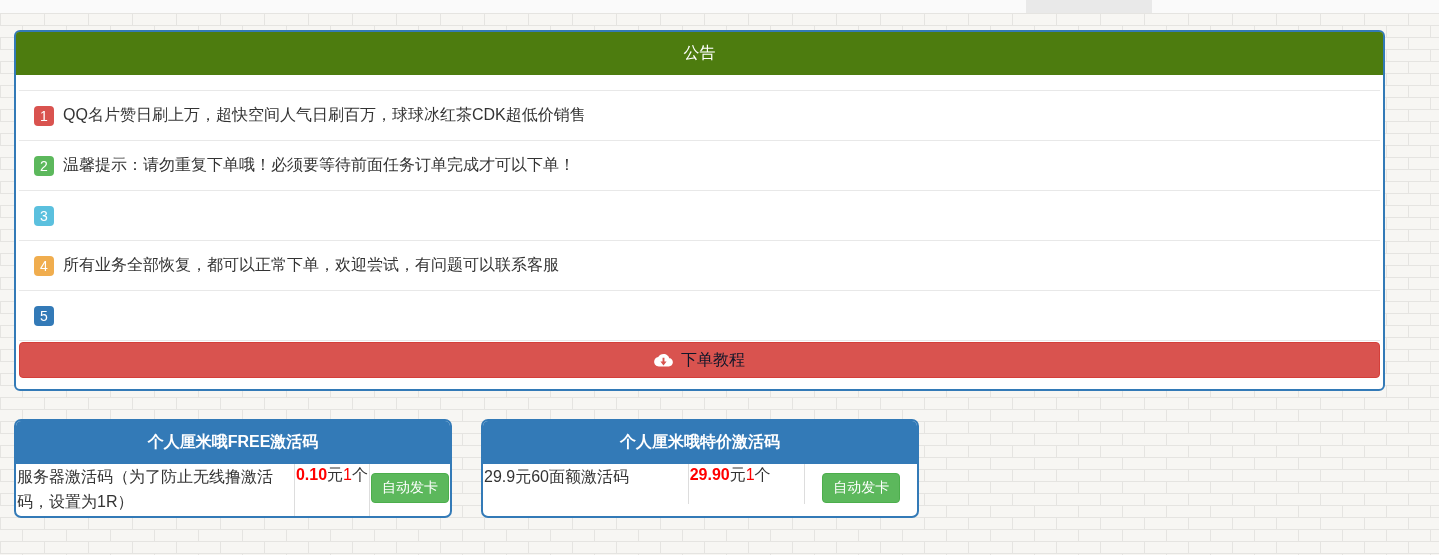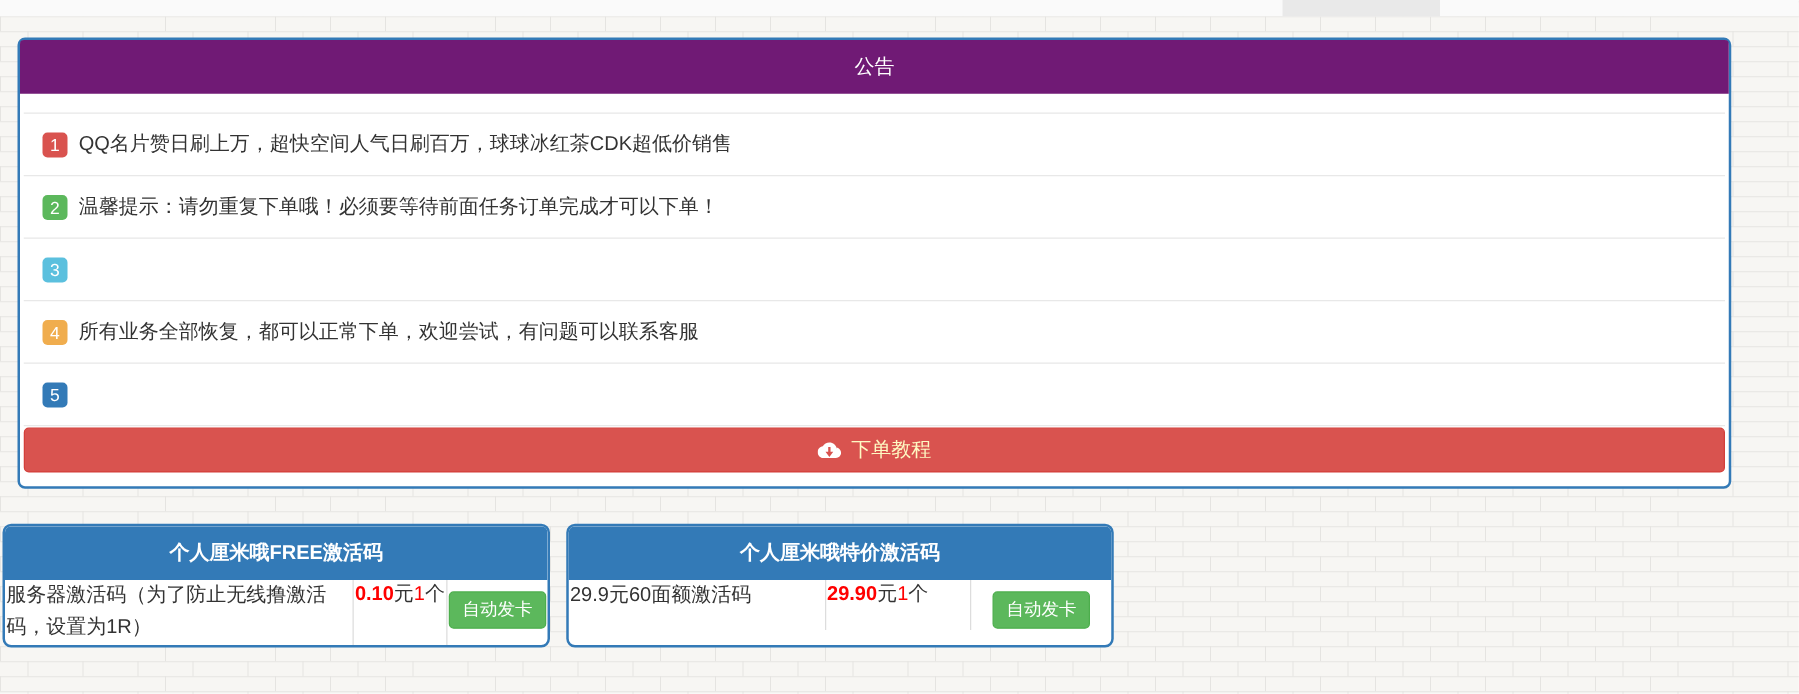--- a/index.html
+++ b/index.html
@@ -17,48 +17,48 @@
   }
   .top-strip { position:absolute; top:0; left:0; width:1439px; height:13px; background:#fafafa; }
   .scroll-artifact { position:absolute; top:0; left:1026px; width:126px; height:13px; background:#e9e9e9; }
 
   
   .panel {
     position:absolute; top:30px; left:14px; width:1371px;
     background:#fff; border:2px solid #337ab7; border-radius:6px;
   }
   .panel-heading {
-    background:#701a75; color:#fff; text-align:center;
+    background:#4d7c0f; color:#fff; text-align:center;
     font-size:16px; padding:11px 15px; border-radius:3px 3px 0 0;
   }
   .panel-body { padding:15px 3px 11px 3px; }
   .notice-list { list-style:none; margin:0; padding:0; border-bottom:1px solid #e8e8e8; }
   .notice-list li {
     display:flex; align-items:center; height:50px;
     border-top:1px solid #e8e8e8; padding-left:15px;
     font-size:16px; color:#333;
   }
   .bdg {
     display:inline-block; min-width:20px; height:20px; line-height:20px;
     text-align:center; border-radius:4px; color:#fff; font-size:14px;
     margin-right:9px; flex:0 0 auto;
   }
   .bdg-1{background:#d9534f} .bdg-2{background:#5cb85c} .bdg-3{background:#5bc0de}
   .bdg-4{background:#f0ad4e} .bdg-5{background:#337ab7}
   .tutorial-btn {
     display:flex; align-items:center; justify-content:center; gap:8px;
     width:100%; height:36px; margin-top:1px;
     background:#d9534f; border:1px solid #d43f3a; border-radius:4px;
-    color:#fef9c3; font-size:16px; cursor:pointer;
+    color:#0f172a; font-size:16px; cursor:pointer;
     font-family:inherit;
   }
   .tutorial-btn svg { display:block; }
 
   
-  .cards-row { position:absolute; top:419px; left:2px; display:flex; gap:13px; }
+  .cards-row { position:absolute; top:419px; left:14px; display:flex; gap:29px; }
   .card {
     width:438px; background:#fff; border:2px solid #337ab7; border-radius:7px;
     overflow:hidden;
   }
   .card-header {
     background:#337ab7; color:#fff; font-weight:bold; font-size:16px;
     text-align:center; padding:11px 10px;
   }
   .card-table { width:100%; border-collapse:collapse; }
   .card-table td { vertical-align:top; font-size:16px; color:#333; }

